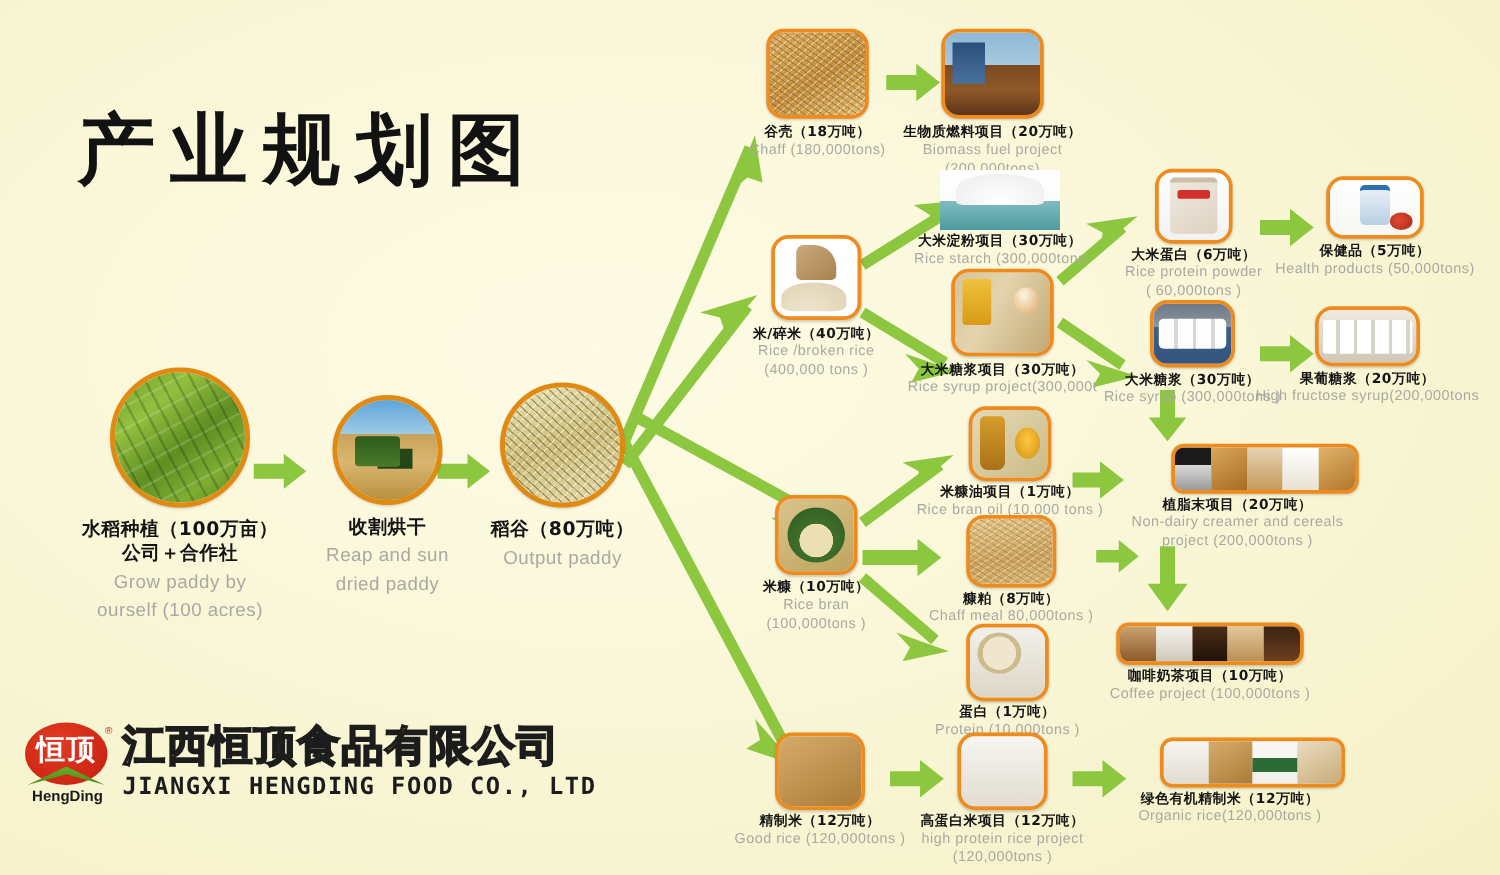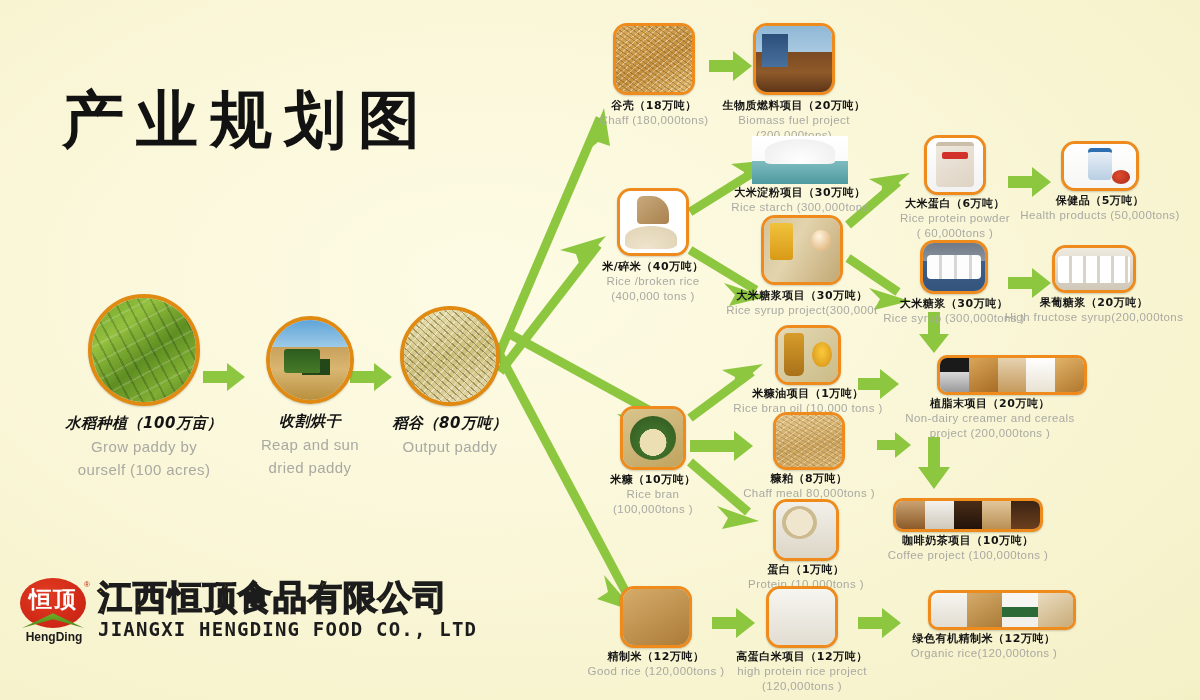--- a/index.html
+++ b/index.html
@@ -63,21 +63,21 @@
     line-height: 1.25;
   }
   .en {
     font-family: "Liberation Sans", sans-serif;
     color: #a9a9a2;
     line-height: 1.2;
     letter-spacing: .4px;
   }
 
   
-  .s-lg .cn { font-size: 15px; font-style: italic; }
+  .s-lg .cn { font-size: 15px; }
   .s-lg .en { font-size: 15px; margin-top: 5px; }
   .s-sm .cn { font-size: 11px; }
   .s-sm .en { font-size: 11.5px; margin-top: 1px; }
 
   
   .tex { position: absolute; inset: 0; }
   .tex-paddy {
     background:
       repeating-linear-gradient(62deg, rgba(0,0,0,.18) 0 2px, transparent 2px 11px),
       repeating-linear-gradient(-28deg, rgba(255,255,255,.14) 0 2px, transparent 2px 16px),
@@ -401,20 +401,21 @@
   </svg>
 
   <div class="title">产业规划图</div>
 
   <div class="node circle" style="left:88px; top:294px;">
     <div class="thumb" style="width:112px;height:112px;">
       <div class="tex tex-paddy"></div>
     </div>
     <div class="caption s-lg" style="top:120px; width:230px;">
       <div class="cn">水稻种植（100万亩）</div>
+      <div class="cn">公司＋合作社</div>
       <div class="en">Grow paddy  by</div>
       <div class="en">ourself (100 acres)</div>
     </div>
   </div>
 
   <div class="node circle" style="left:266px; top:316px;">
     <div class="thumb" style="width:88px;height:88px;">
       <div class="tex tex-harvest"></div>
     </div>
     <div class="caption s-lg" style="top:96px; width:190px;">
@@ -520,21 +521,21 @@
   <div class="node rounded" style="left:1052px; top:245px;">
     <div class="thumb" style="width:84px;height:48px;">
       <div class="tex tex-fructose"></div>
     </div>
     <div class="caption s-sm" style="top:51px; width:210px;">
       <div class="cn">果葡糖浆（20万吨）</div>
       <div class="en">High fructose syrup(200,000tons</div>
     </div>
   </div>
 
-  <div class="node rounded" style="left:620px; top:406px;border-radius:14px;">
+  <div class="node rounded" style="left:620px; top:396px;border-radius:14px;">
     <div class="thumb" style="width:66px;height:64px;">
       <div class="tex tex-branbowl"></div>
     </div>
     <div class="caption s-sm" style="top:67px; width:160px;">
       <div class="cn">米糠（10万吨）</div>
       <div class="en">Rice bran</div>
       <div class="en">(100,000tons )</div>
     </div>
   </div>
 

